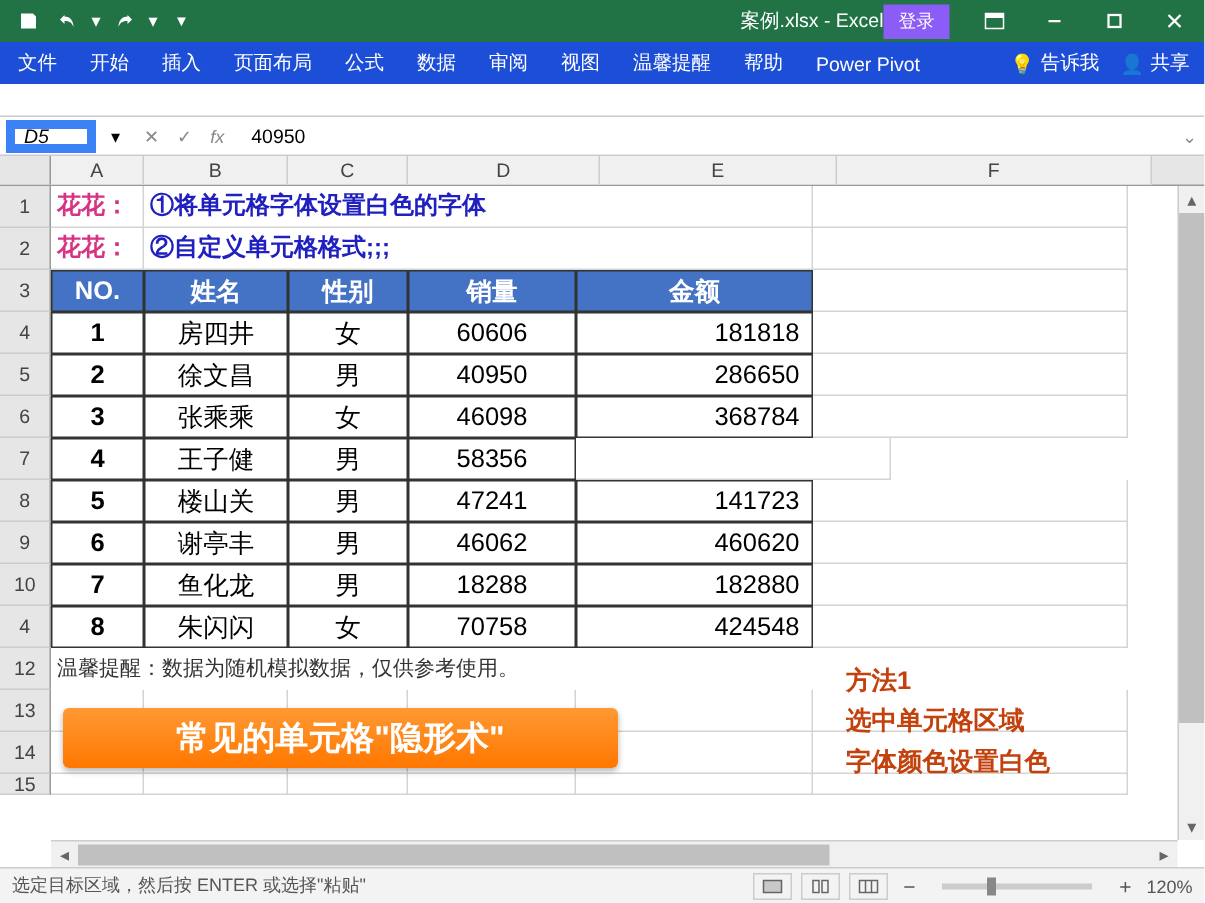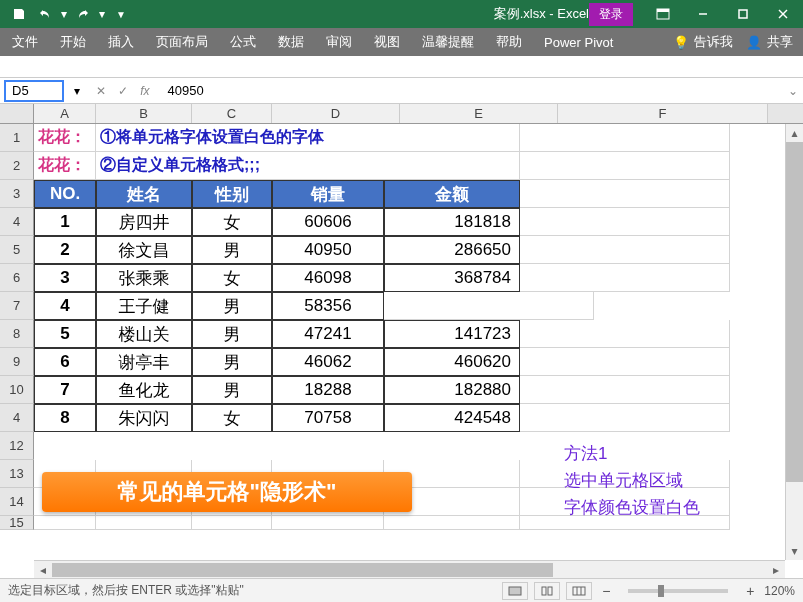--- a/index.html
+++ b/index.html
@@ -6,51 +6,51 @@
 body { width: 803px; height: 602px; overflow: hidden; background: #fff; font-size: 12px; }
 
 
 .titlebar { height: 28px; background: #217346; display: flex; align-items: center; color: #fff; }
 .qa-left { display: flex; align-items: center; padding-left: 8px; gap: 4px; }
 .qa-btn { width: 22px; height: 22px; display: flex; align-items: center; justify-content: center; cursor: pointer; }
 .qa-btn svg { fill: #fff; }
 .dropdown-caret { width: 8px; height: 8px; }
 .title-center { flex: 1; text-align: right; font-size: 13px; }
 .title-right { display: flex; align-items: center; }
-.login-btn { background: #a21caf; padding: 3px 10px; font-size: 12px; margin-right: 10px; cursor: pointer; }
+.login-btn { background: #8b5cf6; padding: 3px 10px; font-size: 12px; margin-right: 10px; cursor: pointer; }
 .win-btn { width: 40px; height: 28px; display: flex; align-items: center; justify-content: center; cursor: pointer; }
 
 
-.ribbon-tabs { height: 28px; background: #737373; display: flex; align-items: center; padding: 0 10px; gap: 18px; color: #fff; font-size: 13px; }
+.ribbon-tabs { height: 28px; background: #1d4ed8; display: flex; align-items: center; padding: 0 10px; gap: 18px; color: #fff; font-size: 13px; }
 .ribbon-tab { cursor: pointer; padding: 4px 2px; }
 .ribbon-right { margin-left: auto; display: flex; gap: 14px; align-items: center; }
 .ribbon-right .ic { display: flex; align-items: center; gap: 4px; }
 
 
 .sub-bar { height: 22px; border-bottom: 1px solid #ccc; }
 .fbar { height: 26px; display: flex; align-items: center; border-bottom: 1px solid #ccc; background: #fff; }
-.name-box { width: 60px; height: 22px; border: 2px solid #3b82f6; margin: 0 4px; padding: 0 6px; display: flex; align-items: center; font-size: 13px; }
+.name-box { width: 60px; height: 22px; border: 6px solid #3b82f6; margin: 0 4px; padding: 0 6px; display: flex; align-items: center; font-size: 13px; font-style: italic; }
 .name-caret { width: 18px; display: flex; justify-content: center; cursor: pointer; }
 .fn-btns { display: flex; gap: 12px; padding: 0 10px; color: #888; }
 .fx { font-style: italic; }
 .formula-input { flex: 1; padding: 0 8px; font-size: 13px; }
 .fbar-exp { width: 20px; color: #888; cursor: pointer; text-align: center; }
 
 
 .grid-wrap { position: relative; height: 474px; background: #fff; display: flex; flex-direction: column; }
 .col-headers { display: flex; height: 20px; background: #e6e6e6; border-bottom: 1px solid #999; }
 .corner { width: 34px; background: #e6e6e6; border-right: 1px solid #999; }
 .ch { background: #f0f0f0; border-right: 1px solid #ccc; display: flex; align-items: center; justify-content: center; font-size: 13px; color: #444; }
 .ch.A { width: 62px; } .ch.B { width: 96px; } .ch.C { width: 80px; } .ch.D { width: 128px; } .ch.E { width: 158px; } .ch.F { width: 210px; }
 
 .rows { flex: 1; overflow: hidden; position: relative; }
 .row { display: flex; height: 28px; }
 .rh { width: 34px; background: #e6e6e6; border-right: 1px solid #999; border-bottom: 1px solid #ccc; display: flex; align-items: center; justify-content: center; font-size: 13px; color: #444; }
 .cell { border-right: 1px solid #d4d4d4; border-bottom: 1px solid #d4d4d4; display: flex; align-items: center; padding: 0 4px; font-size: 15px; }
-.cA { width: 62px; } .cB { width: 96px; } .cC { width: 80px; } .cD { width: 112px; } .cE { width: 136px; } .cF { width: 210px; }
+.cA { width: 62px; } .cB { width: 96px; } .cC { width: 80px; } .cD { width: 112px; } .cE { width: 158px; } .cF { width: 210px; }
 
 .row1 .cell, .row2 .cell { font-size: 16px; font-weight: bold; }
 .row1 .cA, .row2 .cA { color: #d63384; }
 .row1 .merged, .row2 .merged { color: #2020c0; border-right: none; }
 .row1 .merged-last, .row2 .merged-last { color: #2020c0; }
 
 
 .thdr { background: #4472c4; color: #fff; font-weight: bold; text-align: center; justify-content: center; border: 1px solid #333; font-size: 17px; }
 .tcell { border: 1px solid #333; font-size: 17px; background: #fff; }
 .tcell.center { justify-content: center; }
@@ -59,21 +59,21 @@
 
 .row12 { font-size: 14px; color: #333; }
 .row12 .cell { border: none; }
 .orange-banner { 
   position: absolute; left: 42px; top: 348px; width: 370px; height: 40px;
   background: linear-gradient(#ff9933, #ff7700); border-radius: 4px;
   display: flex; align-items: center; justify-content: center;
   color: #fff; font-size: 22px; font-weight: bold;
   box-shadow: 0 2px 4px rgba(0,0,0,0.3);
 }
-.method-text { position: absolute; left: 564px; top: 316px; color: #6d28d9; font-size: 17px; font-weight: normal; line-height: 1.6; }
+.method-text { position: absolute; left: 564px; top: 316px; color: #c2410c; font-size: 17px; font-weight: bold; line-height: 1.6; }
 
 
 .hscroll { position: absolute; bottom: 0; left: 34px; right: 18px; height: 18px; background: #f0f0f0; border-top: 1px solid #ccc; display: flex; align-items: center; }
 .hscroll .arrow { width: 18px; height: 18px; display: flex; align-items: center; justify-content: center; color: #666; cursor: pointer; }
 .hscroll .track { flex: 1; height: 14px; position: relative; }
 .hscroll .thumb { position: absolute; left: 0; width: 70%; height: 100%; background: #c0c0c0; }
 .vscroll { position: absolute; right: 0; top: 20px; bottom: 18px; width: 18px; background: #f0f0f0; border-left: 1px solid #ccc; display: flex; flex-direction: column; }
 .vscroll .arrow { height: 18px; display: flex; align-items: center; justify-content: center; color: #666; cursor: pointer; }
 .vscroll .track { flex: 1; position: relative; }
 .vscroll .thumb { position: absolute; top: 0; width: 100%; height: 85%; background: #c0c0c0; }
@@ -287,20 +287,21 @@
           <div class="cell cB tcell center">朱闪闪</div>
           <div class="cell cC tcell center">女</div>
           <div class="cell cD tcell center">70758</div>
           <div class="cell cE tcell right">424548</div>
           <div class="cell cF"></div>
         </div>
       </div>
 
     <div class="row row12">
       <div class="rh">12</div>
+      <div class="cell" style="width:524px;overflow:visible;white-space:nowrap;font-size:14px">温馨提醒：数据为随机模拟数据，仅供参考使用。</div>
       <div class="cell cF"></div>
     </div>
 
     <div class="row">
         <div class="rh">13</div>
         <div class="cell cA"></div>
         <div class="cell cB"></div>
         <div class="cell cC"></div>
         <div class="cell cD"></div>
         <div class="cell cE"></div>

